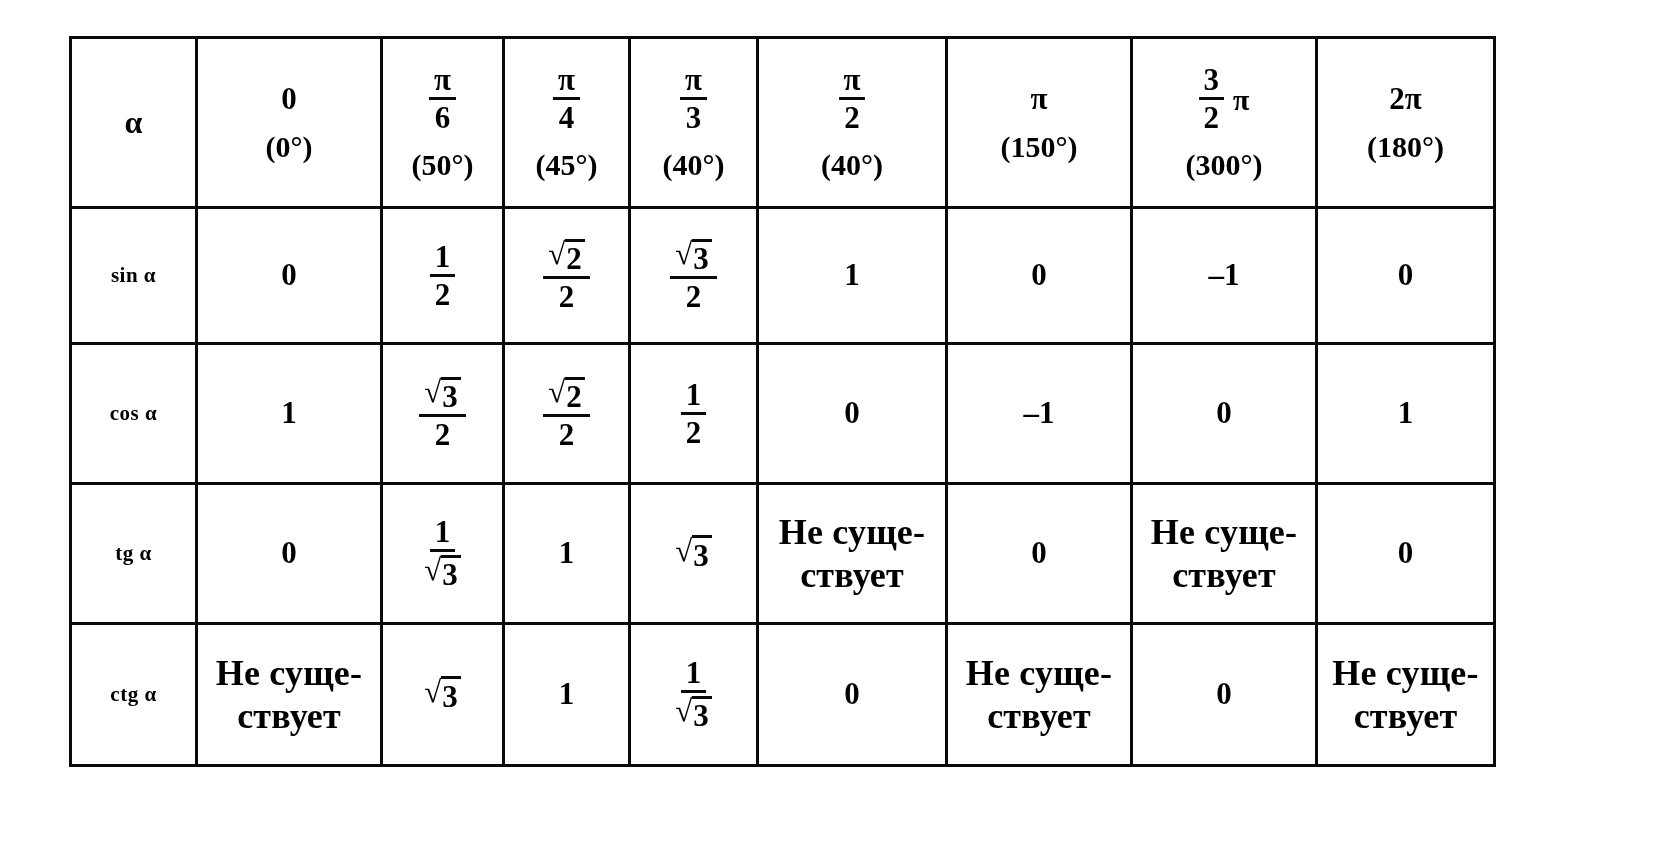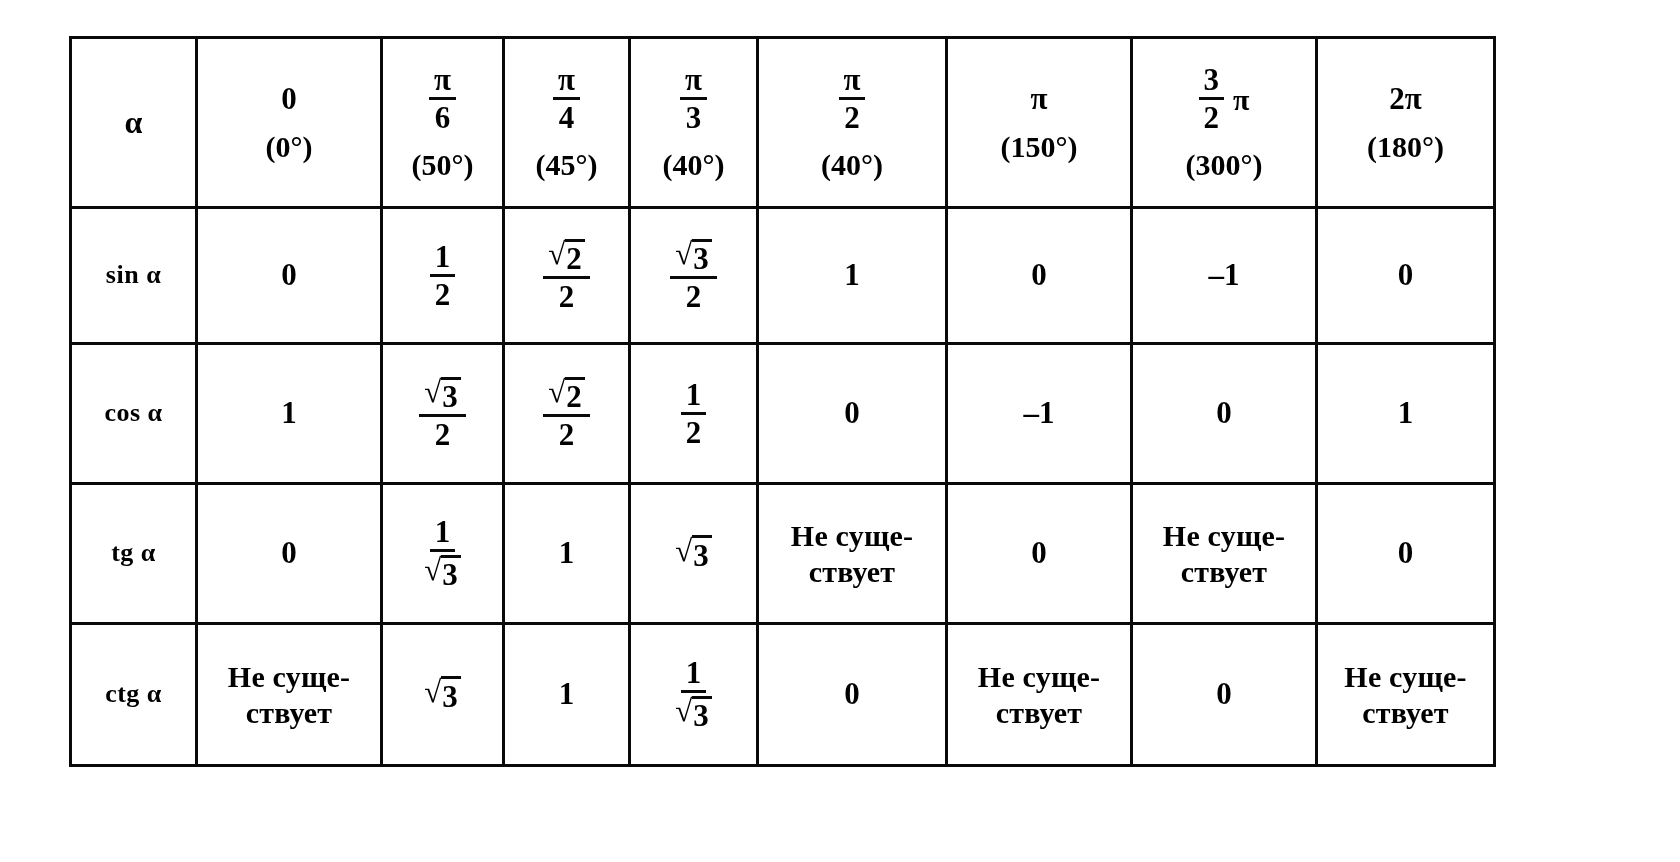--- a/index.html
+++ b/index.html
@@ -71,21 +71,21 @@
   .cell-inner {
     display: flex;
     flex-direction: column;
     align-items: center;
     justify-content: center;
     line-height: 1.1;
   }
 
   
   .fn-label {
-    font-size: 26px;
+    font-size: 21px;
     letter-spacing: 0.5px;
     white-space: nowrap;
   }
 
   
   .alpha-head {
     font-size: 32px;
     font-weight: bold;
   }
 
@@ -134,21 +134,21 @@
   }
 
   
   .deg {
     font-size: 30px;
     padding-top: 14px;
   }
 
   
   .noexist {
-    font-size: 30px;
+    font-size: 36px;
     line-height: 1.18;
     letter-spacing: 0.2px;
   }
   .noexist span { display: block; }
 
   .val { font-size: 31px; }
 </style>
 </head>
 <body>
 

